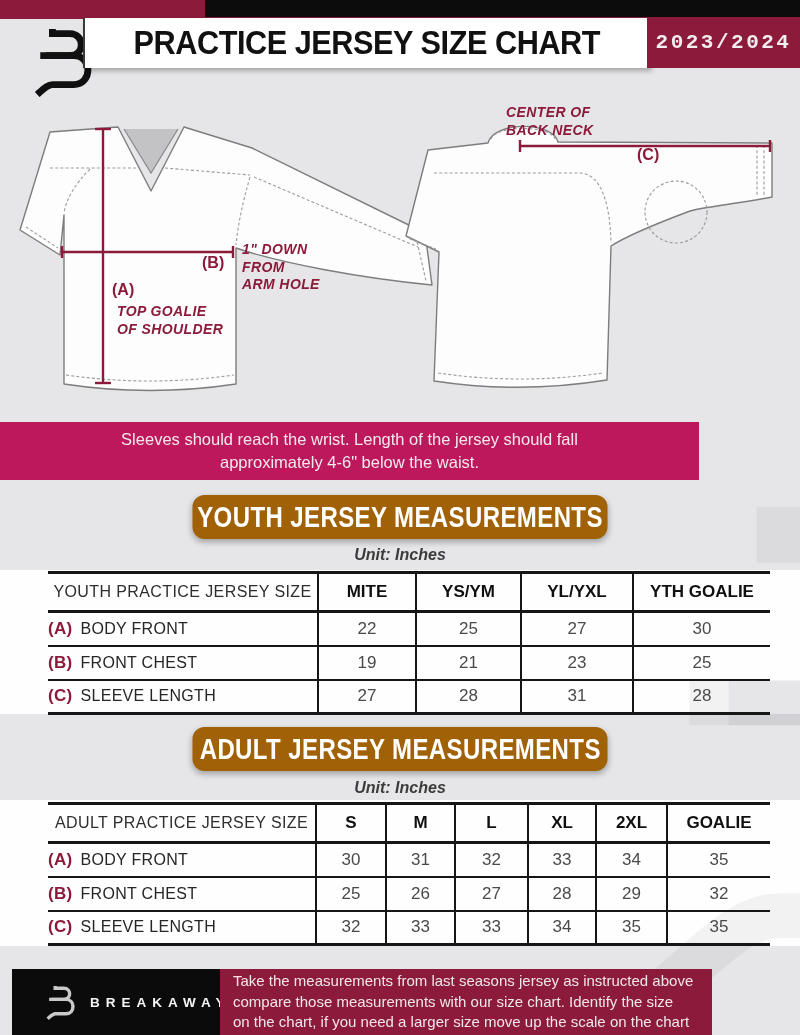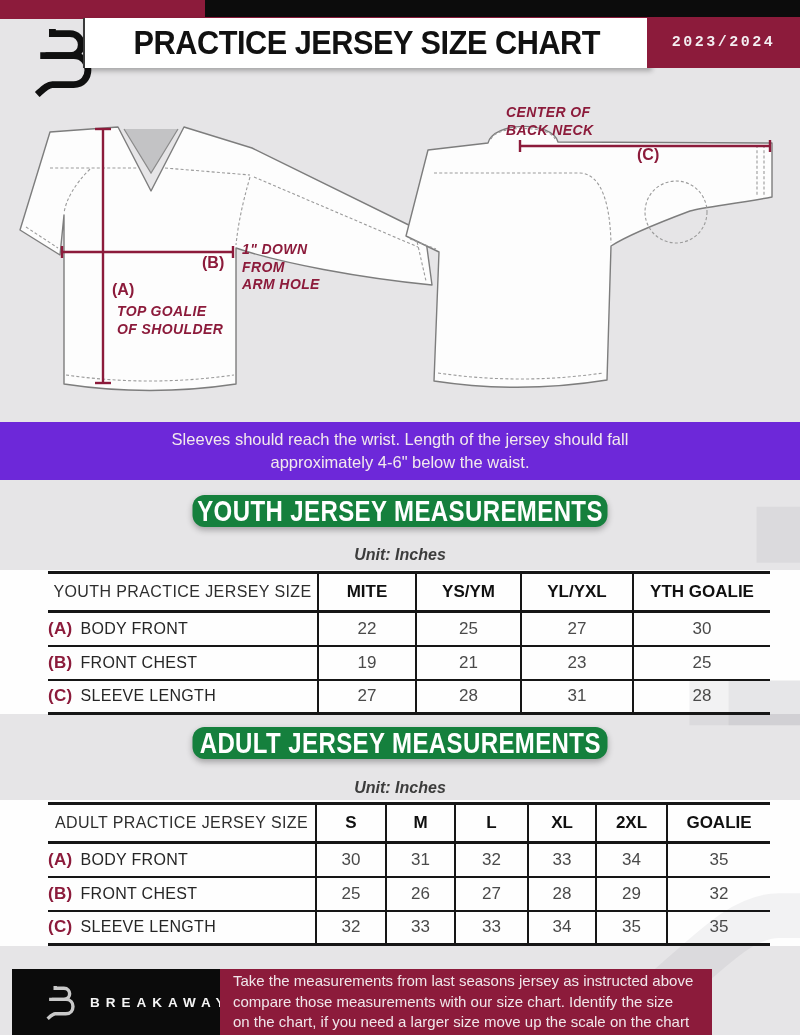--- a/index.html
+++ b/index.html
@@ -11,35 +11,35 @@
   .strip-maroon{left:0;top:0;width:800px;height:19px;background:#8c1b3b;}
   .strip-black{left:205px;top:0;width:595px;height:17px;background:#0c0c0c;}
   .title-bar{left:83px;top:18px;width:564px;height:50px;background:#fff;
              border-left:2px solid #3a3a3a;box-shadow:3px 3px 5px rgba(0,0,0,.28);
              display:flex;align-items:center;justify-content:center;}
   .title-bar h1{margin:0;font-size:33px;font-weight:bold;color:#111;letter-spacing:-.5px;
                 transform:scaleX(.93);white-space:nowrap;}
   .season-box{left:647px;top:17px;width:153px;height:51px;background:#8c1b3b;
               display:flex;align-items:center;justify-content:center;}
   .season-box span{font-family:"Liberation Mono",monospace;font-weight:bold;color:#f3edf0;
-                   font-size:15px;letter-spacing:2.5px;}
+                   font-size:21px;letter-spacing:2.5px;}
 
   
   .note{color:#8c1b3b;font-style:italic;font-weight:600;font-size:14px;line-height:17.5px;
         letter-spacing:.4px;white-space:pre-line;}
   .meas-label{color:#8c1b3b;font-weight:bold;font-size:16px;}
 
   
-  .banner{left:0;top:422px;width:800px;height:58px;background:#6d28d9;
+  .banner{left:0;top:422px;width:699px;height:58px;background:#be185d;
           display:flex;align-items:center;justify-content:center;}
   .banner div{color:#f2e9ed;font-size:16.5px;line-height:23px;text-align:center;white-space:pre-line;}
 
   
   .band-white{left:0;width:800px;background:#fefefe;}
-  .pill{left:50%;transform:translateX(-50%);width:415px;height:32px;background:#15803d;
+  .pill{left:50%;transform:translateX(-50%);width:415px;height:44px;background:#a16207;
         border-radius:12px;display:flex;align-items:center;justify-content:center;
         box-shadow:0 3px 6px rgba(0,0,0,.3);}
   .pill span{color:#fff;font-weight:bold;font-size:30px;letter-spacing:.5px;white-space:nowrap;
              transform:scaleX(.8);}
   .unit{left:0;width:800px;text-align:center;font-style:italic;font-weight:600;
         font-size:16px;color:#3c3c3c;}
 
   
   .meas-table{position:absolute;left:48px;width:722px;border-collapse:collapse;table-layout:fixed;
               border-top:3px solid #161616;border-bottom:3px solid #161616;}

